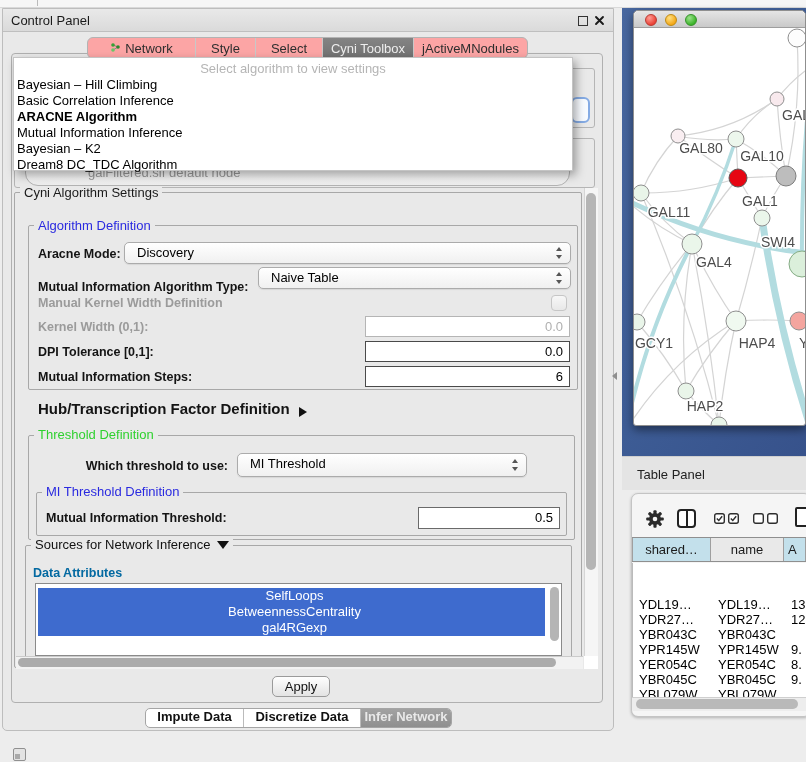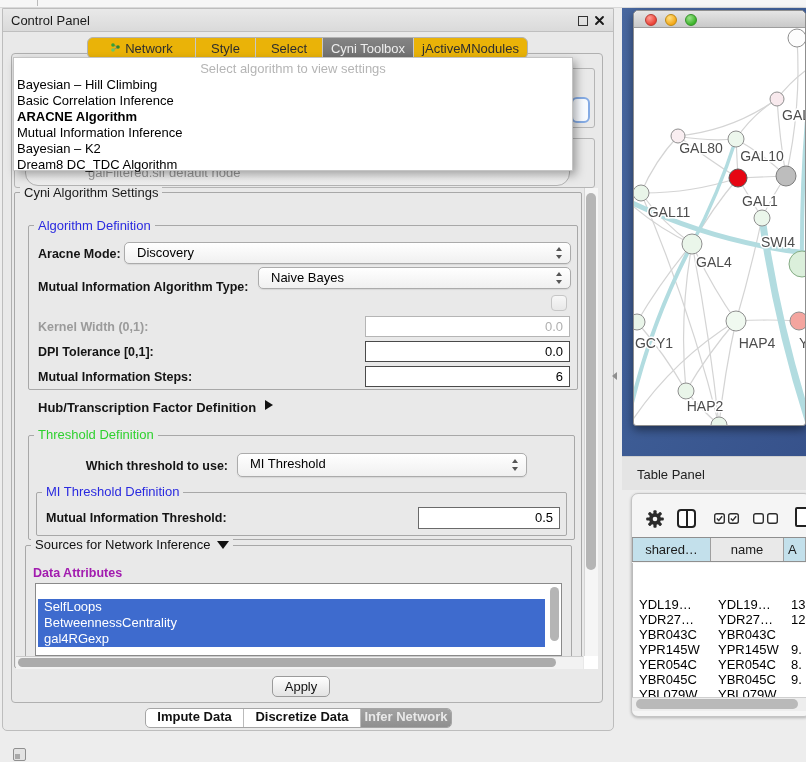--- a/index.html
+++ b/index.html
@@ -11,21 +11,21 @@
   .cp{left:2px;top:8px;width:612px;height:723px;background:#e9e9e9;border:1px solid #bdbdbd;border-radius:0 0 5px 5px;}
   .cp-titlebar{left:0;top:0;width:610px;height:23px;background:linear-gradient(#e9e9e9,#dadada);border-bottom:1px solid #bfbfbf;}
   .cp-title{left:8px;top:0;height:23px;line-height:23px;font-size:13px;color:#1a1a1a;}
   .cp-float{right:25px;top:7px;width:10px;height:10px;border:1.5px solid #333;background:transparent;}
   .cp-close{right:8px;top:6px;width:11px;height:11px;}
   .cp-inner{left:8px;top:44px;width:592px;height:650px;border:1px solid #b0b0b0;border-radius:4px;background:#e9e9e9;}
   .frag-group1{left:14px;top:68px;width:581px;height:60px;border:1px solid #b5b5b5;border-radius:3px;}
   .frag-group2{left:14px;top:138px;width:581px;height:50px;border:1px solid #b5b5b5;border-radius:3px;}
   .frag-combo{left:25px;top:159px;width:545px;height:27px;border:1px solid #b3b3b3;border-radius:13px;background:linear-gradient(#ffffff,#ededed);font-size:13px;color:#999;line-height:25px;padding-left:62px;}
   .frag-spinner{left:571px;top:97px;width:19px;height:26px;border:2px solid #85abe4;border-radius:6px;background:#f8fbff;}
-  .tabs-top{left:87px;top:37px;width:441px;height:22px;background:#eab308;border:1px solid #b3b3b3;border-radius:6px;display:flex;overflow:hidden;}
+  .tabs-top{left:87px;top:37px;width:441px;height:22px;background:#fca5a5;border:1px solid #b3b3b3;border-radius:6px;display:flex;overflow:hidden;}
   .tabs-top .seg{height:100%;display:flex;align-items:center;justify-content:center;font-size:13px;color:#2e2e2e;border-right:1px solid #c8c8c8;gap:4px;}
   .tabs-top .seg:last-child{border-right:none;}
   .tabs-top .seg.sel{background:linear-gradient(#848484,#717171);color:#eeeeee;}
   .seg-net{width:108px;} .seg-style{width:60px;} .seg-select{width:67px;} .seg-cyni{width:91px;} .seg-jactive{width:113px;}
   .net-ico{width:11px;height:11px;position:relative;display:inline-block;}
   .dropdown{left:13px;top:57px;width:560px;height:114px;background:#fff;border:1px solid #c4c4c4;box-shadow:3px 4px 9px rgba(0,0,0,.35);z-index:30;padding-top:2px;}
   .dd-header{height:17px;line-height:17px;text-align:center;color:#b5b5b5;font-size:13px;}
   .dd-item{height:16px;line-height:16px;padding-left:3px;font-size:13px;color:#000;}
   .dd-item.bold{font-weight:bold;}
   .gbox{border:1px solid #a8a8a8;border-radius:2px;}
@@ -43,41 +43,41 @@
   .lbl{position:absolute;font-size:12.5px;font-weight:bold;color:#141414;}
   .lbl.dis{color:#9b9b9b;}
   .l-aracne{left:38px;top:247px;}
   .l-mitype{left:38px;top:280px;}
   .l-manual{left:38px;top:296px;}
   .l-kernel{left:38px;top:320px;}
   .l-dpi{left:38px;top:345px;}
   .l-steps{left:38px;top:370px;}
   .l-which{left:60px;top:459px;width:168px;text-align:right;}
   .l-mit{left:46px;top:511px;}
-  .l-dataattr{left:33px;top:566px;font-weight:bold;font-size:12.5px;color:#a21caf;position:absolute;}
+  .l-dataattr{left:33px;top:566px;font-weight:bold;font-size:12.5px;color:#0369a1;position:absolute;}
   .combo{position:absolute;height:22px;border:1px solid #ababab;border-radius:5px;background:linear-gradient(#ffffff,#f0f0f0);font-size:13px;color:#000;line-height:20px;padding-left:12px;box-shadow:0 1px 1px rgba(0,0,0,.08);}
   .combo .arrows{position:absolute;right:7px;top:3px;width:7px;height:14px;}
   .arrows i{position:absolute;left:0;width:0;height:0;border-left:3.5px solid transparent;border-right:3.5px solid transparent;}
   .arrows .up{top:1px;border-bottom:4px solid #555;}
   .arrows .dn{bottom:1px;border-top:4px solid #555;}
   .c-aracne{left:124px;top:242px;width:447px;}
   .c-mitype{left:258px;top:267px;width:313px;}
   .c-which{left:237px;top:453px;width:290px;height:24px;}
   .tfield{position:absolute;height:21px;background:#fff;font-size:13px;text-align:right;padding:0 6px;line-height:19px;}
   .tf-en{border:1px solid #4a4a4a;color:#000;}
   .tf-dis{border:1px solid #b5b5b5;color:#b0b0b0;}
   .f-kernel{left:365px;top:316px;width:205px;}
   .f-dpi{left:365px;top:341px;width:205px;}
   .f-steps{left:365px;top:366px;width:205px;}
   .f-mit{left:418px;top:507px;width:142px;height:22px;border:1px solid #6a6a6a;color:#000;}
   .chk{left:551px;top:295px;width:16px;height:16px;border:1px solid #c6c6c6;border-radius:4px;background:linear-gradient(#f7f7f7,#e8e8e8);}
-  .hub{left:38px;top:400px;font-size:13px;font-weight:bold;color:#141414;display:flex;align-items:flex-start;gap:9px;}
+  .hub{left:38px;top:400px;font-size:15px;font-weight:bold;color:#141414;display:flex;align-items:flex-end;gap:9px;}
   .tri-right{width:0;height:0;border-top:5.5px solid transparent;border-bottom:5.5px solid transparent;border-left:8px solid #111;}
   .tri-down{width:0;height:0;border-left:6px solid transparent;border-right:6px solid transparent;border-top:8px solid #111;}
-  .attr-list{left:35px;top:583px;width:527px;height:73px;background:#fff;border:1px solid #8a8a8a;padding-top:15px;}
+  .attr-list{left:35px;top:583px;width:527px;height:73px;background:#fff;border:1px solid #8a8a8a;padding-top:4px;text-align:center;}
   .attr-item{height:16px;line-height:16px;margin:0 16px 0 2px;background:#3e6bce;color:#fff;font-size:13px;padding-left:6px;}
   .attr-sb{position:absolute;width:13px;height:70px;background:#fff;}
   .attr-thumb{position:absolute;width:9px;height:54px;background:#b5b5b5;border-radius:5px;}
   .hsb{left:16px;top:656px;width:567px;height:13px;background:#f2f2f2;border-top:1px solid #cbcbcb;}
   .hsb-thumb{left:18px;top:658px;width:538px;height:9px;background:#ababab;border-radius:5px;}
   .vsb{left:584px;top:188px;width:14px;height:468px;background:#f5f5f5;border-left:1px solid #d5d5d5;}
   .vsb-thumb{left:586px;top:193px;width:10px;height:377px;background:#b5b5b5;border-radius:5px;}
   .sb-corner{left:584px;top:656px;width:14px;height:13px;background:#fff;}
   .apply{left:272px;top:676px;width:58px;height:21px;border:1px solid #9a9a9a;border-radius:5px;background:linear-gradient(#fefefe,#e3e3e3);font-size:13px;color:#111;text-align:center;line-height:19px;}
   .tabs-bottom{left:145px;top:708px;width:307px;height:20px;background:#fff;border:1px solid #a5a5a5;border-radius:5px;display:flex;overflow:hidden;}
@@ -198,25 +198,26 @@
   <div class="abs gbox box-algo"></div>
   <span class="gtitle t-algo">Algorithm Definition</span>
 
   <span class="lbl l-aracne">Aracne Mode:</span>
   <div class="combo c-aracne"><span>Discovery</span><span class="arrows">
         <i class="up"></i>
         <i class="dn"></i>
       </span></div>
 
   <span class="lbl l-mitype">Mutual Information Algorithm Type:</span>
-  <div class="combo c-mitype"><span>Naive Bayes</span><span class="arrows">
+  <div class="combo c-mitype"><span>Naive Table</span><span class="arrows">
         <i class="up"></i>
         <i class="dn"></i>
       </span></div>
 
+  <span class="lbl dis l-manual">Manual Kernel Width Definition</span>
   <div class="abs chk"></div>
 
   <span class="lbl dis l-kernel">Kernel Width (0,1):</span>
   <div class="tfield tf-dis f-kernel">0.0</div>
 
   <span class="lbl l-dpi">DPI Tolerance [0,1]:</span>
   <div class="tfield tf-en f-dpi">0.0</div>
 
   <span class="lbl l-steps">Mutual Information Steps:</span>
   <div class="tfield tf-en f-steps">6</div>

